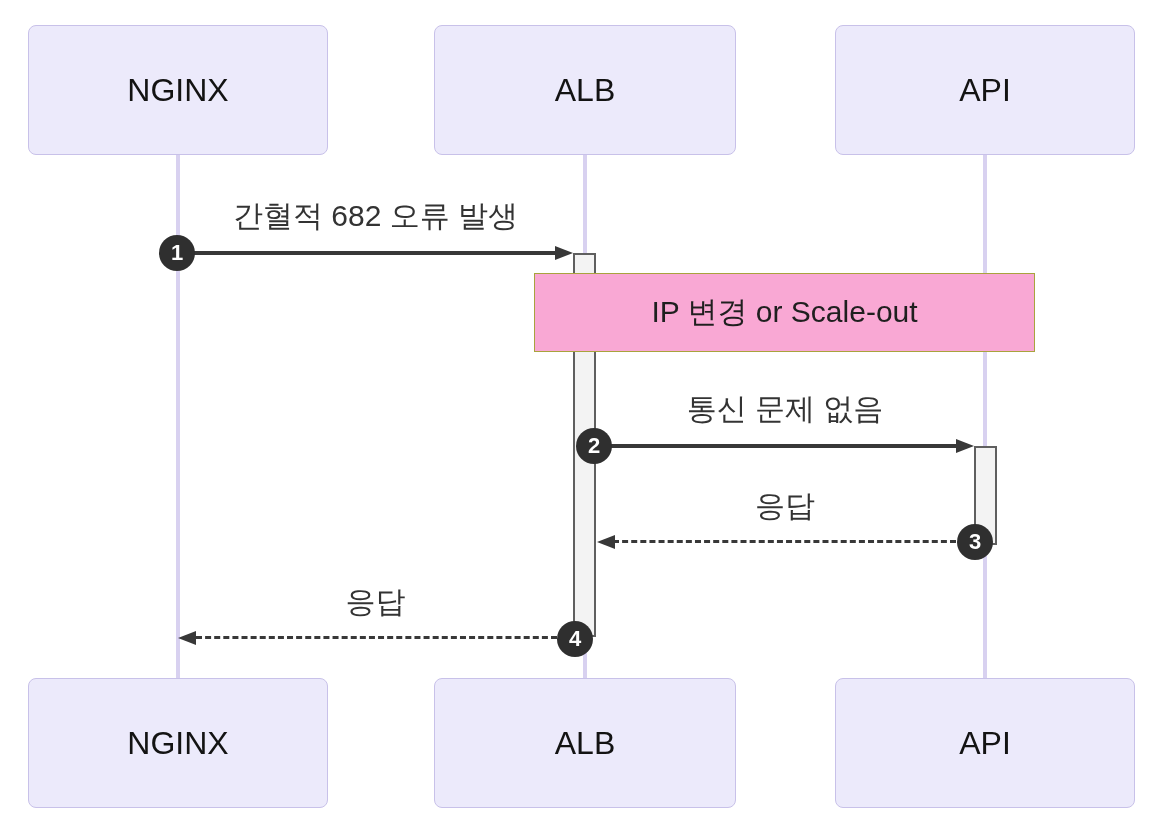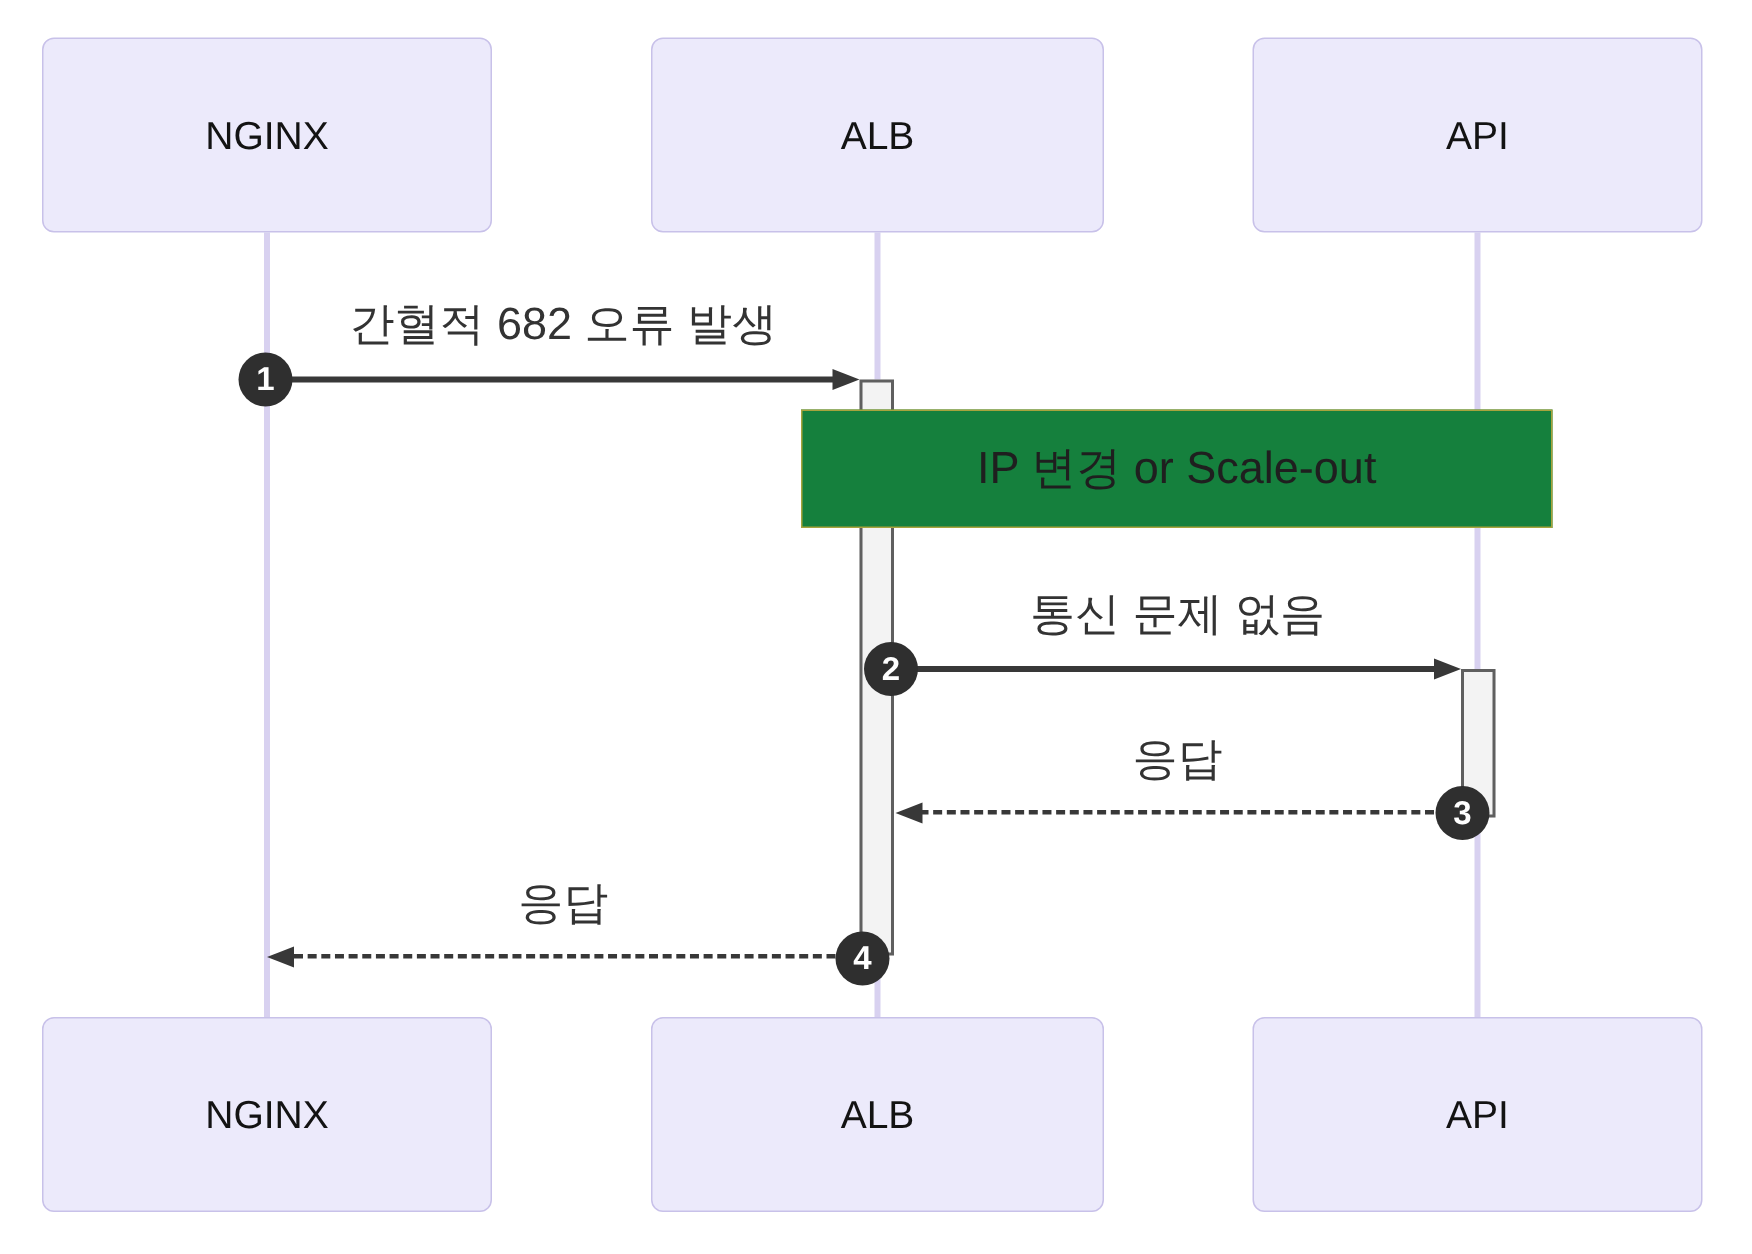--- a/index.html
+++ b/index.html
@@ -13,21 +13,21 @@
   }
   .actor-box {
     position: absolute;
     height: 130px;
     background: #ECEAFB;
     border: 1.5px solid #C8C1E9;
     border-radius: 8px;
     display: flex;
     align-items: center;
     justify-content: center;
-    font-size: 26px;
+    font-size: 32px;
     color: #131313;
     box-sizing: border-box;
     z-index: 2;
   }
   .lifeline {
     position: absolute;
     top: 155px;
     height: 523px;
     width: 4px;
     background: #D8D1F0;
@@ -36,21 +36,21 @@
   .activation {
     position: absolute;
     width: 23px;
     background: #F3F3F3;
     border: 2px solid #5F5F5F;
     box-sizing: border-box;
     z-index: 1;
   }
   .note {
     position: absolute;
-    background: #15803d;
+    background: #f9a8d4;
     border: 1.5px solid #A8A33D;
     box-sizing: border-box;
     display: flex;
     align-items: center;
     justify-content: center;
     font-size: 30px;
     color: #1F1F1F;
     z-index: 2;
   }
   .msg-label {

